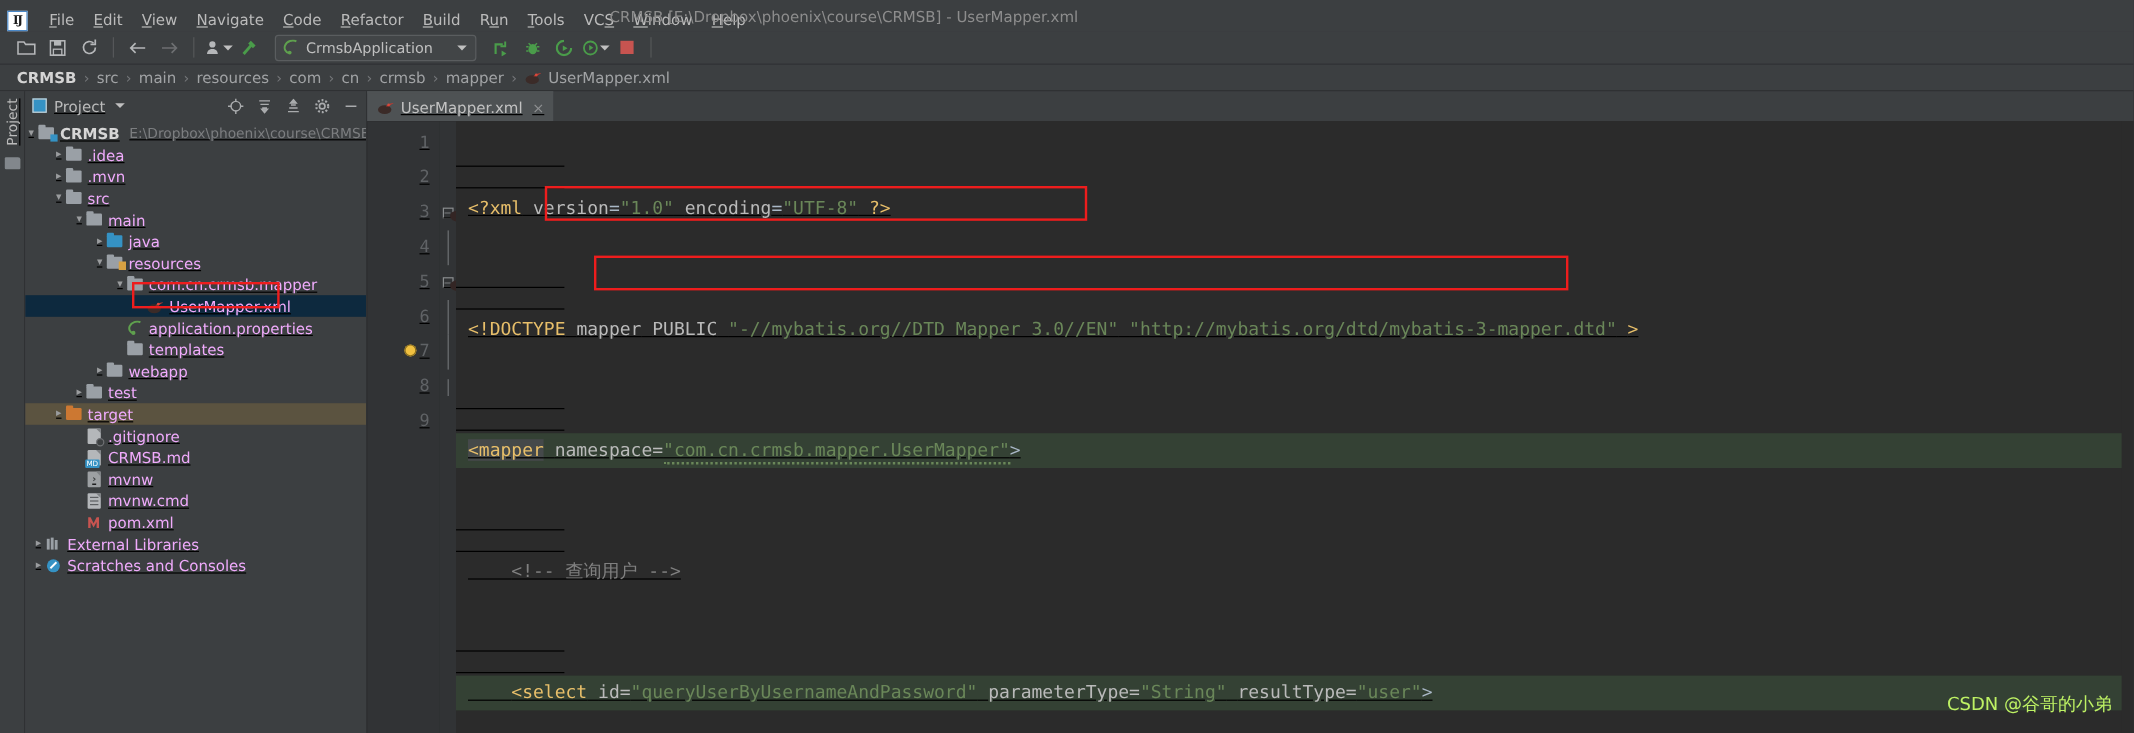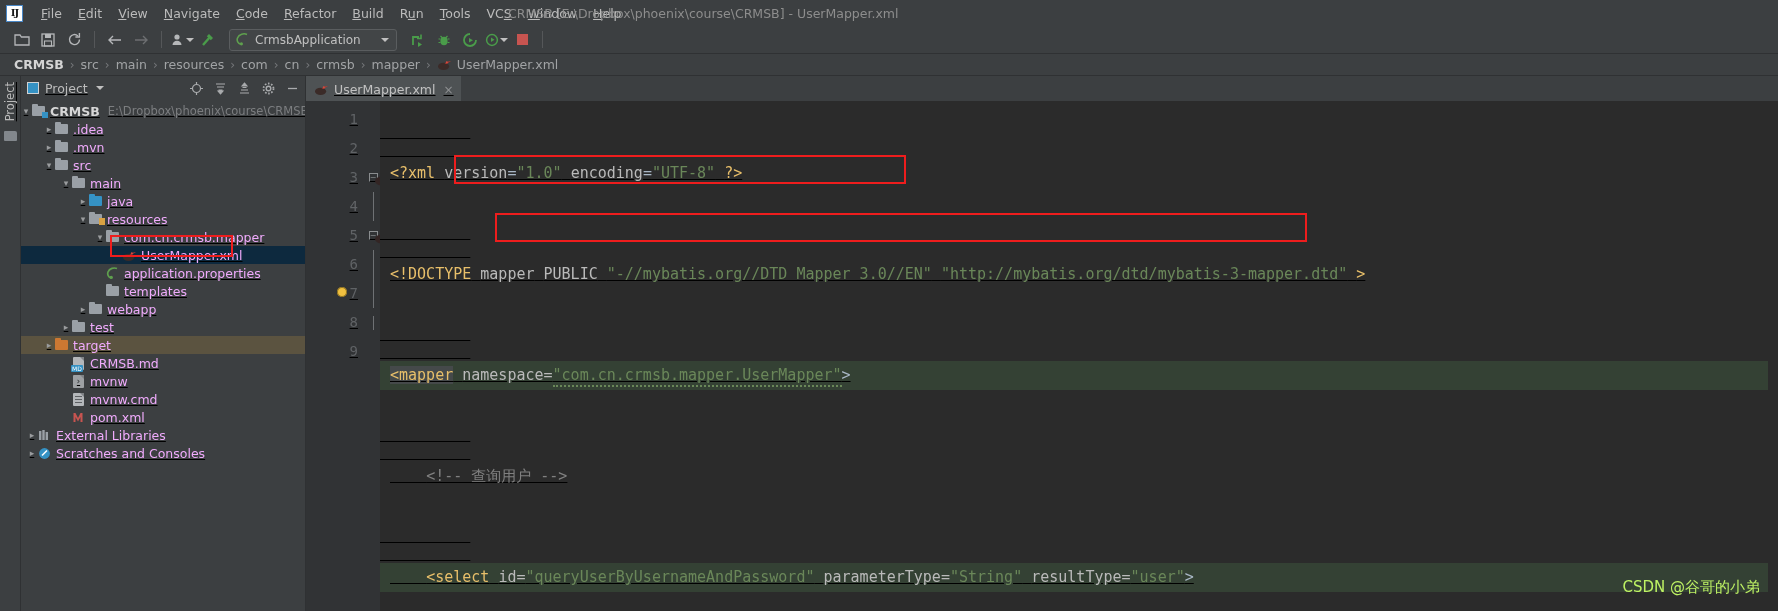--- a/index.html
+++ b/index.html
@@ -8,21 +8,21 @@
     width: 1778px; height: 611px;
     overflow: hidden;
     background: #3c3f41;
     font-family: "DejaVu Sans", "Liberation Sans", sans-serif;
     -webkit-font-smoothing: antialiased;
   }
   #app { position: relative; width: 1778px; height: 611px; background: #3c3f41; }
 
   
   .menubar {
-    height: 26px; background: #3c3f41; display: flex; align-items: center;
+    height: 26px; background: #3c3f41; display: flex; align-items: flex-end;
     padding-left: 6px; position: relative;
   }
   .ij-logo {
     width: 17px; height: 17px; border: 1px solid #4a88c7; background: #ffffff;
     display: flex; align-items: center; justify-content: center;
     font-family: "DejaVu Serif", serif; font-size: 10px; font-weight: bold;
     color: #1a1a1a; letter-spacing: -1px; margin-right: 10px; line-height: 1;
   }
   .menu-item {
     color: #bbbbbb; font-size: 12.5px; padding: 2px 8px; cursor: default; white-space: nowrap;
@@ -456,20 +456,30 @@
             <span class="ic">
               <span class="fld orange"></span>
             </span>
             <span class="lbl">target</span>
           </div>
           <div class="node">
             <span style="display:inline-block;width:40px"></span>
             <span class="arrow"></span>
             <span class="ic">
               <span class="doc">
+                <span style="position:absolute;right:-3px;bottom:-2px;width:7px;height:7px;border:1.4px solid #6f7174;border-radius:50%;background:#3c3f41"></span>
+              </span>
+            </span>
+            <span class="lbl">.gitignore</span>
+          </div>
+          <div class="node">
+            <span style="display:inline-block;width:40px"></span>
+            <span class="arrow"></span>
+            <span class="ic">
+              <span class="doc">
                 <span class="tag">MD</span>
               </span>
             </span>
             <span class="lbl">CRMSB.md</span>
           </div>
           <div class="node">
             <span style="display:inline-block;width:40px"></span>
             <span class="arrow"></span>
             <span class="ic">
               <span class="doc" style="background:#9da0a3;display:flex;align-items:center;justify-content:center;color:#3c3f41;font-size:8px;font-weight:bold">›</span>

